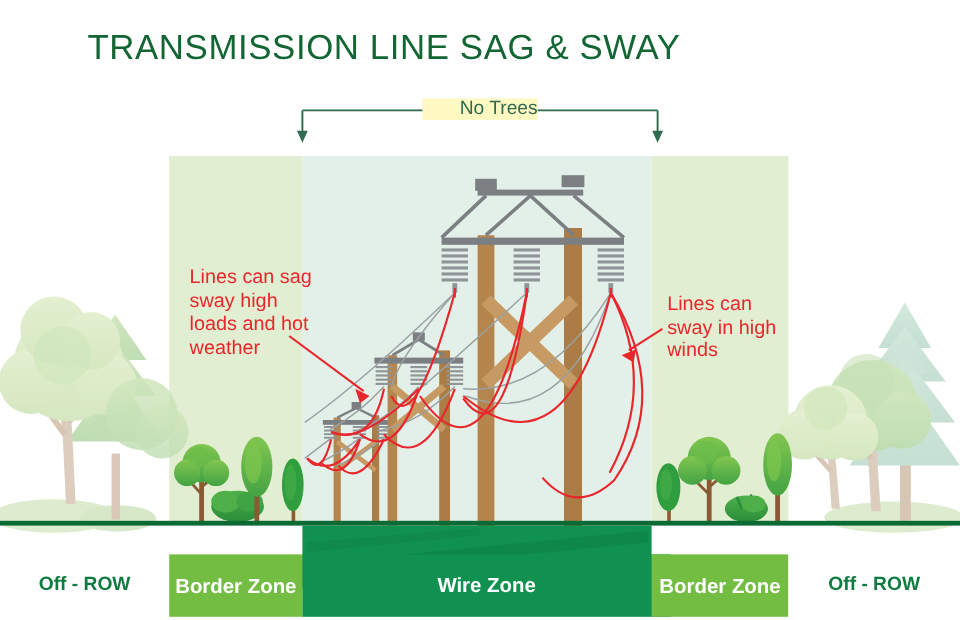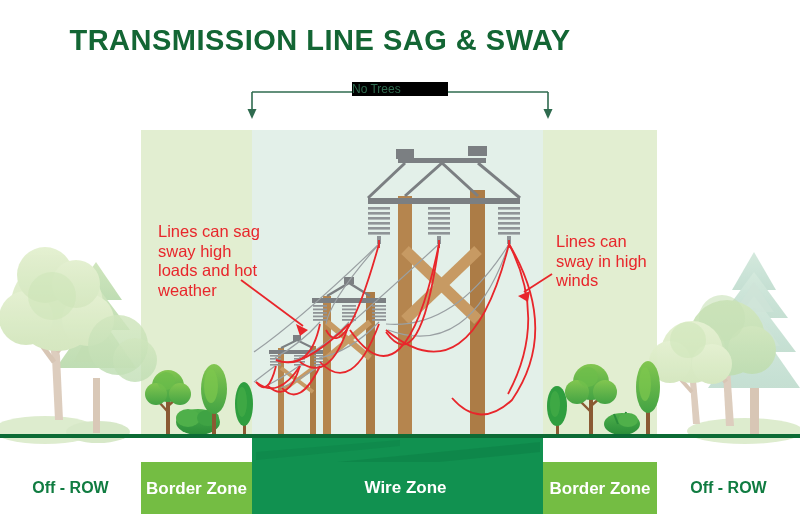--- a/index.html
+++ b/index.html
@@ -19,34 +19,34 @@
     width: 800px; height: 517px;
   }
 
   
   .title {
     position: absolute;
     left: 0; top: 24px;
     width: 640px;
     text-align: center;
     font-size: 29px;
-    font-weight: bold;
+    font-weight: normal;
     letter-spacing: 0.5px;
     color: #136634;
   }
 
   
   .bracket-label {
     position: absolute;
     left: 352px; top: 82px;
     width: 96px;
-    text-align: left;
-    font-size: 12px;
+    text-align: right;
+    font-size: 16px;
     color: #2f6b4f;
-    background: #000000;
+    background: #fef9c3;
     z-index: 3;
   }
   .bracket-svg { position: absolute; left: 240px; top: 86px; }
 
   
   .panel {
     position: absolute;
     top: 130px;
     height: 307px;
   }
@@ -59,21 +59,21 @@
 
   
   .annot {
     position: absolute;
     color: #e8262b;
     font-size: 16.5px;
     line-height: 19.5px;
     z-index: 5;
   }
   .annot-sag  { left: 158px; top: 222px; width: 110px; }
-  .annot-sway { left: 556px; top: 232px; width: 104px; }
+  .annot-sway { left: 556px; top: 244px; width: 104px; }
 
   
   .ground-line {
     position: absolute;
     left: 0; top: 434px;
     width: 800px; height: 4px;
     background: #0c6b35;
     z-index: 6;
   }
 

